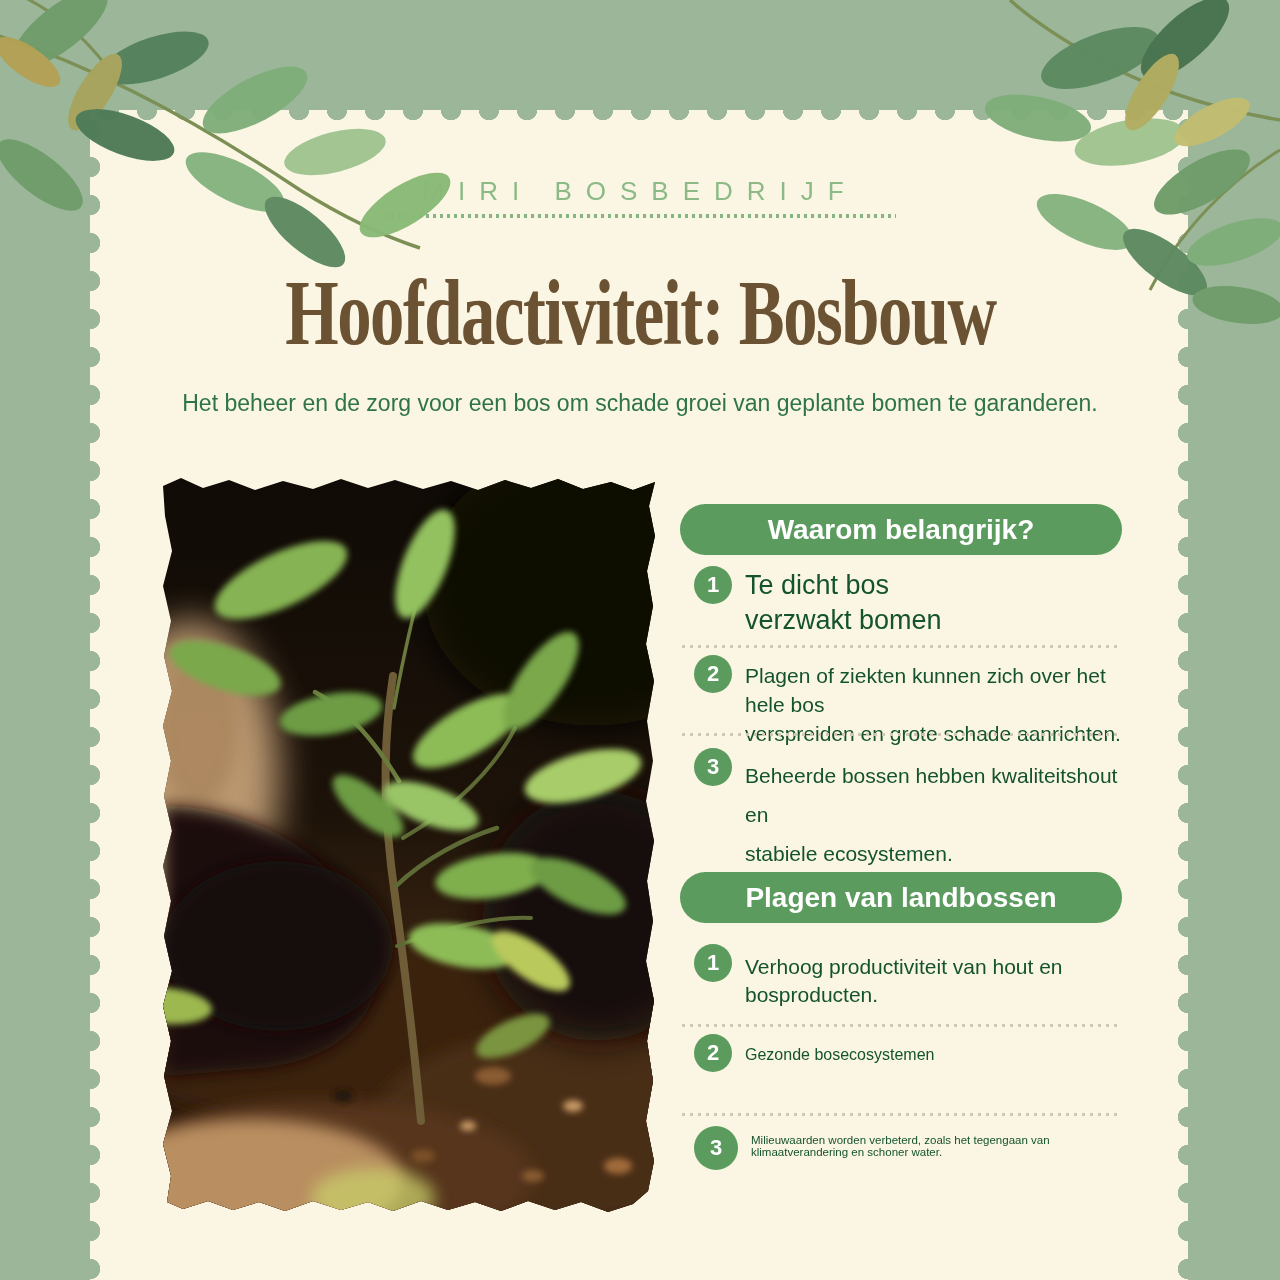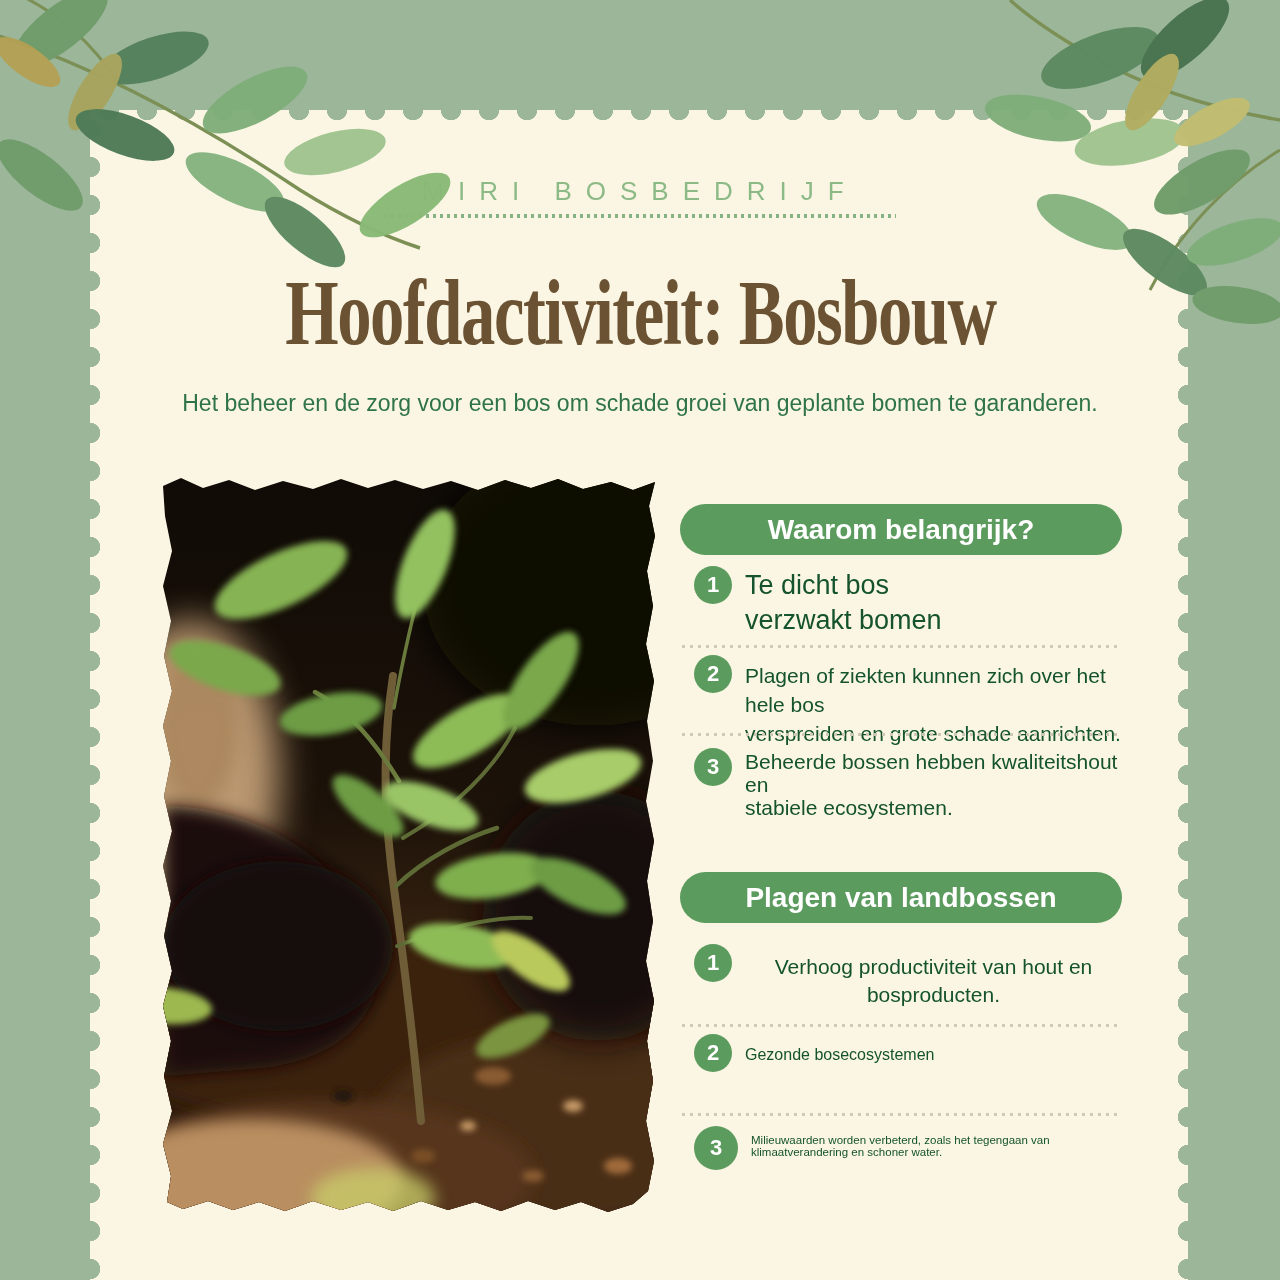--- a/index.html
+++ b/index.html
@@ -45,22 +45,22 @@
   
   .pill{position:absolute;left:680px;width:442px;height:51px;background:#5b9b5e;border-radius:26px;
     color:#fff;font-weight:bold;font-size:28px;display:flex;align-items:center;justify-content:center;}
   .pill1{top:492px;margin-top:12px;} .pill2{top:872px;}
   .item{position:absolute;left:680px;width:442px;display:flex;align-items:flex-start;}
   .num{width:38px;height:38px;border-radius:50%;background:#5b9b5e;color:#fff;font-weight:bold;
     font-size:22px;display:flex;align-items:center;justify-content:center;margin-left:14px;flex:none;}
   .lines{margin-left:13px;color:#14532d;}
   .i1{top:566px;} .i1 .lines{font-size:27px;line-height:35px;margin-top:2px;}
   .i2{top:655px;} .i2 .lines{font-size:21px;line-height:29px;margin-top:6px;}
-  .i3{top:748px;} .i3 .lines{font-size:21px;line-height:23px;margin-top:2px;}
-  .i4{top:944px;} .i4 .lines{font-size:21px;line-height:28px;margin-top:9px;text-align:center;}
+  .i3{top:748px;} .i3 .lines{font-size:21px;line-height:39px;margin-top:8px;}
+  .i4{top:944px;} .i4 .lines{font-size:21px;line-height:28px;margin-top:9px;}
   .i5{top:1034px;} .i5 .lines{font-size:16px;line-height:30px;margin-top:6px;}
   .i6{top:1126px;} .i6 .num{width:44px;height:44px;} .i6 .lines{font-size:11.5px;margin-top:8px;}
   .divider{position:absolute;left:682px;width:440px;height:3px;
     background:repeating-linear-gradient(90deg,#cdc9b6 0 3px,rgba(0,0,0,0) 3px 8px);}
   .d1{top:645px;} .d2{top:733px;} .d3{top:1024px;} .d4{top:1113px;}
 
   .leaves{position:absolute;pointer-events:none;}
   .leaves-tl{left:0;top:0;}
   .leaves-tr{left:980px;top:0;}
 </style>

